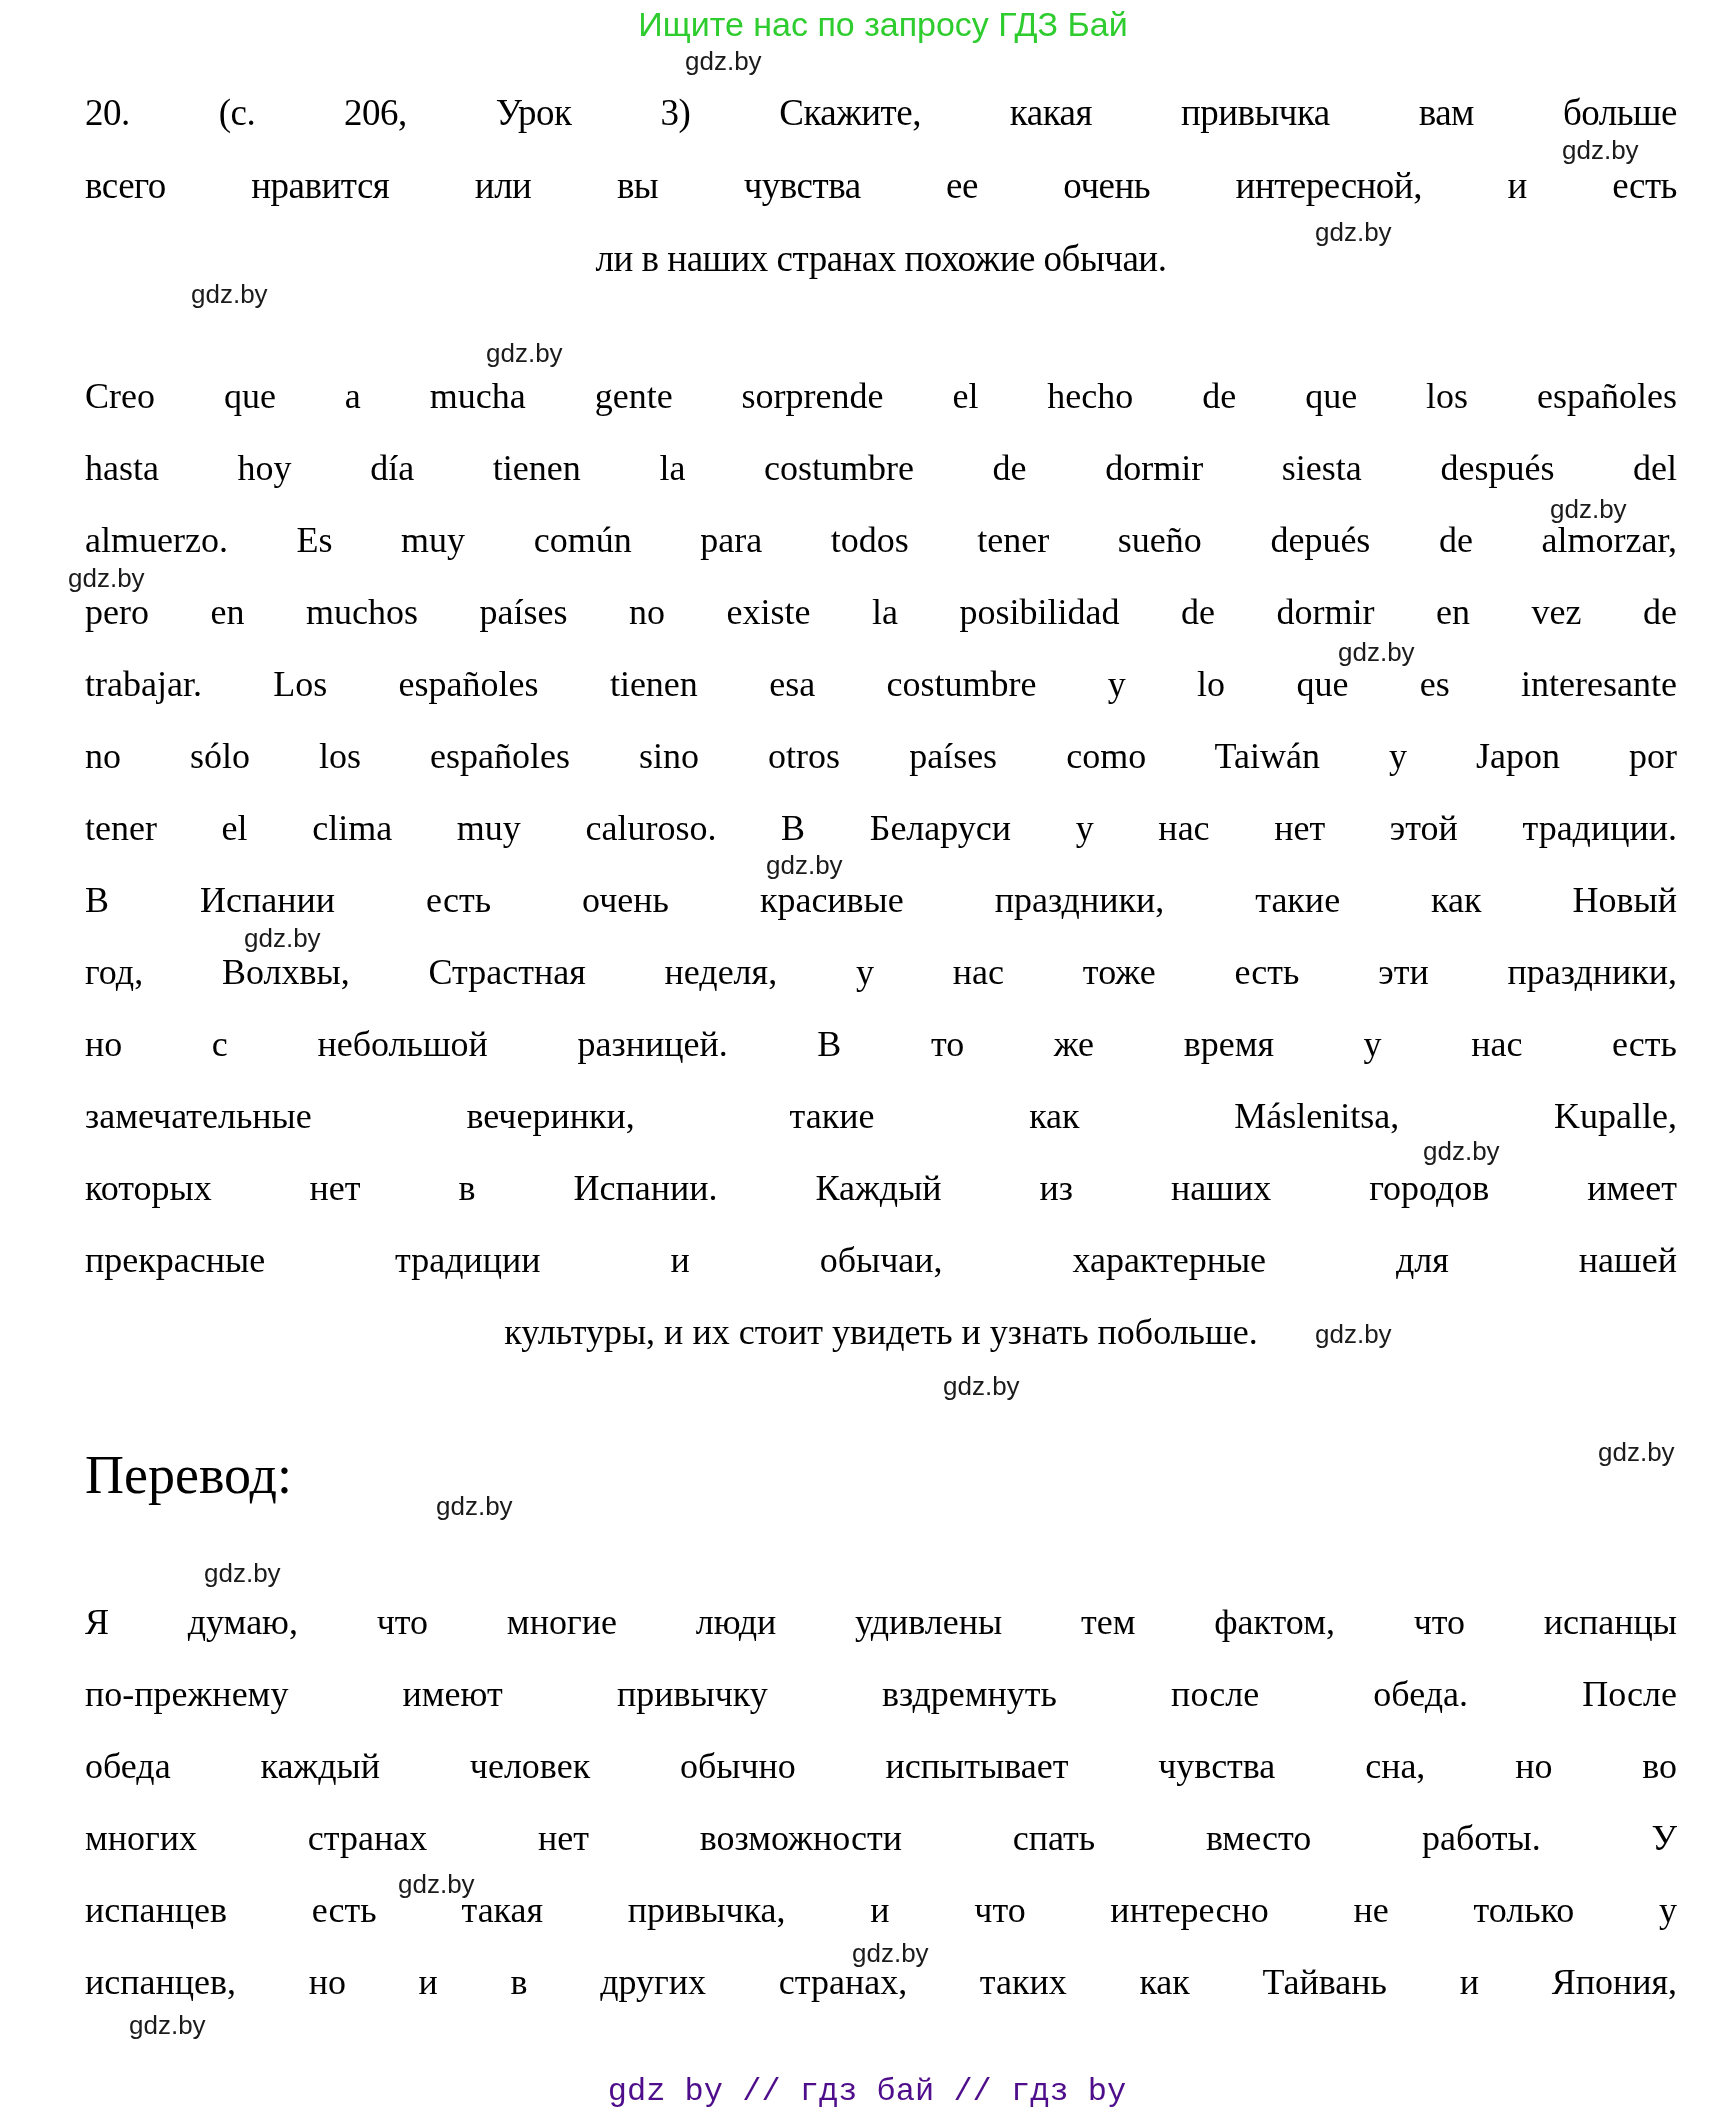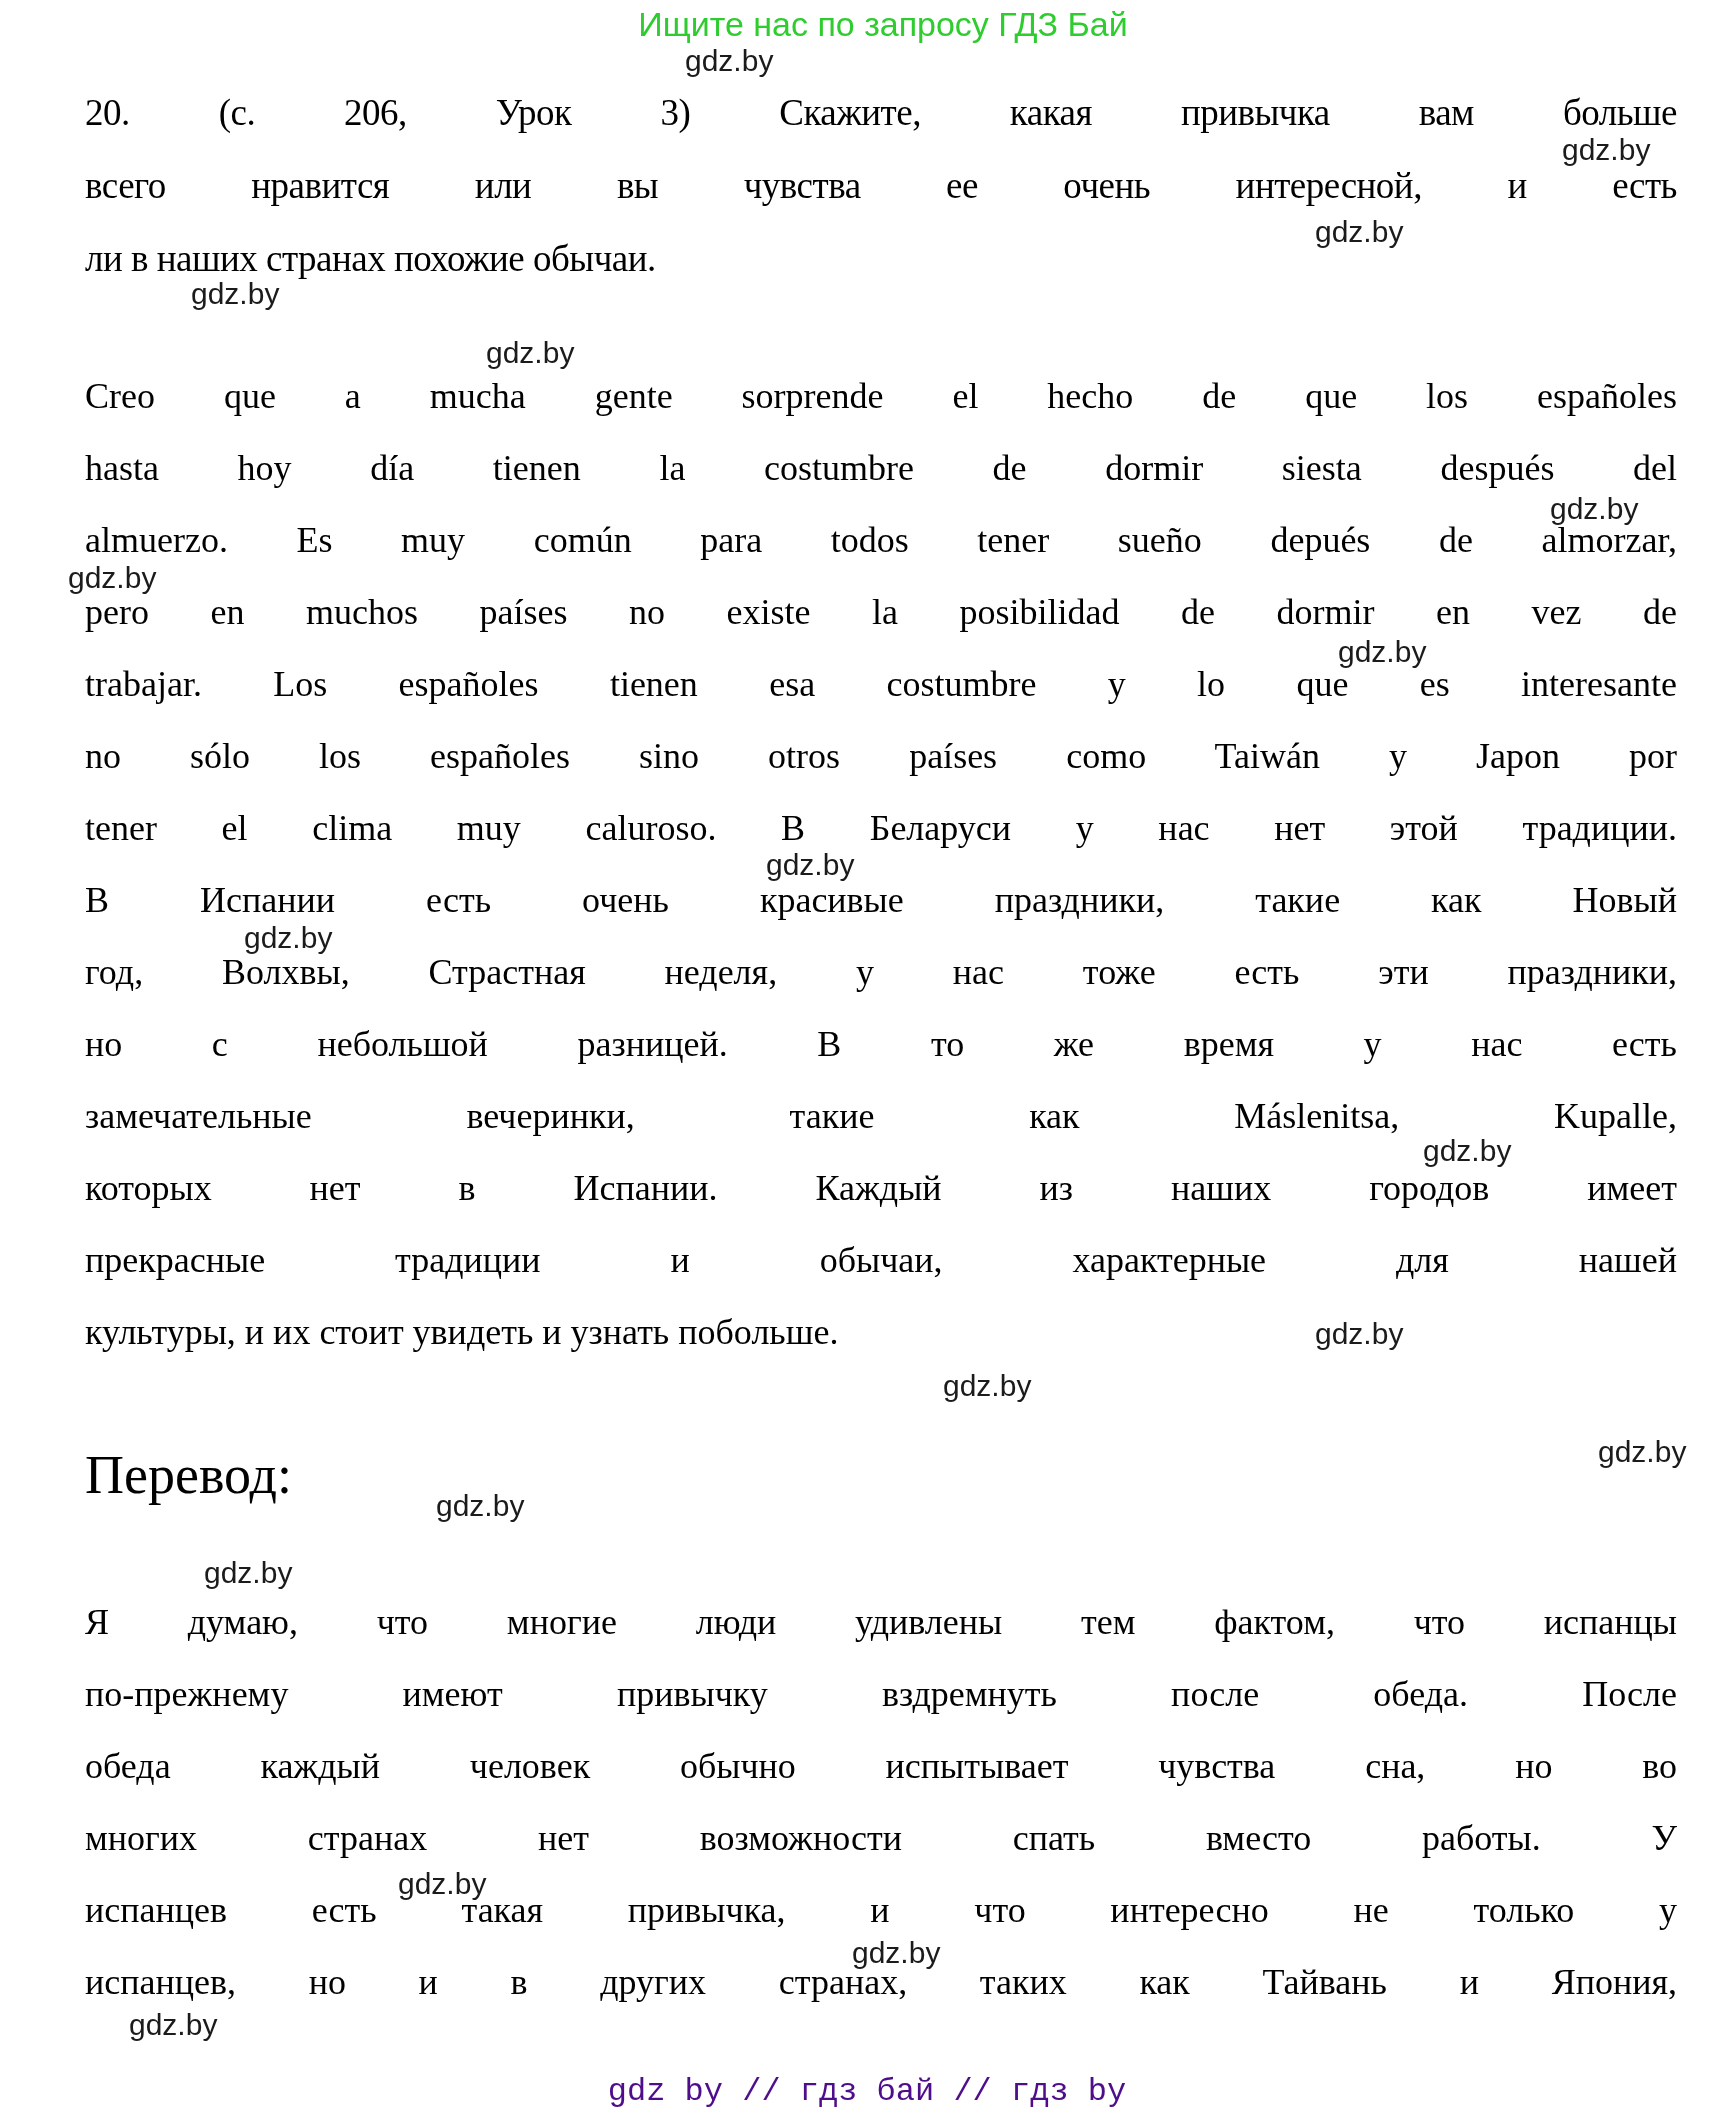--- a/index.html
+++ b/index.html
@@ -31,33 +31,33 @@
   }
   .para {
     position: absolute;
     left: 85px; width: 1592px;
     font-size: 36px;
     line-height: 72px;
   }
   .para-spanish { top: 360px; }
   .para-translation { top: 1586px; }
   .jline { text-align: justify; text-align-last: justify; }
-  .lline { text-align: left; }
+  .lline { text-align: center; }
   .line { width: 100%; white-space: nowrap; }
   .jline.line { white-space: normal; }
   .translation-label {
     position: absolute;
     left: 85px; top: 1445px;
     font-size: 54px;
     line-height: 60px;
   }
   .wm {
     position: absolute;
     font-family: "Liberation Sans", "DejaVu Sans", sans-serif;
-    font-size: 30px;
+    font-size: 26px;
     line-height: 30px;
     white-space: nowrap;
   }
   .footer {
     position: absolute;
     left: 0; top: 2074px; width: 100%;
     text-align: center;
     font-family: "Liberation Sans", "DejaVu Sans", sans-serif;
     font-size: 32px;
     line-height: 36px;

